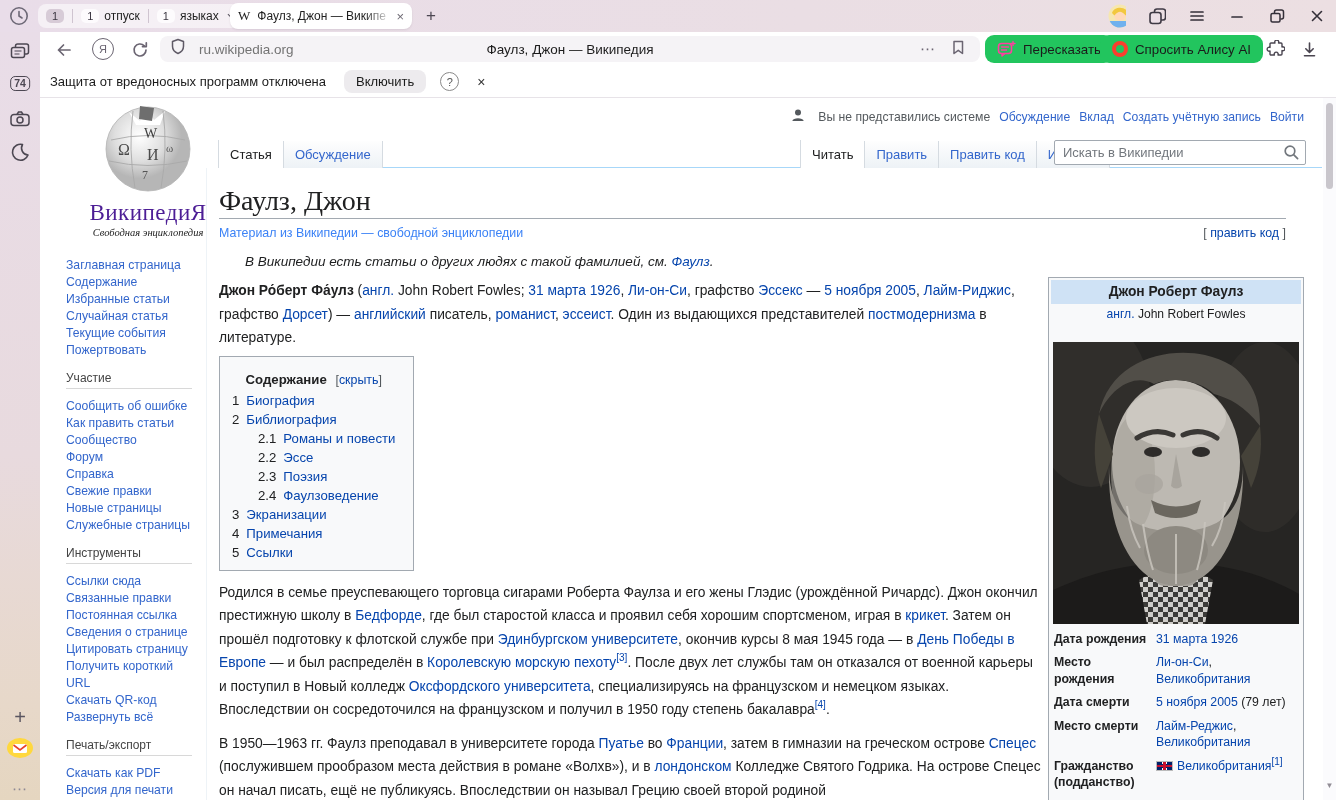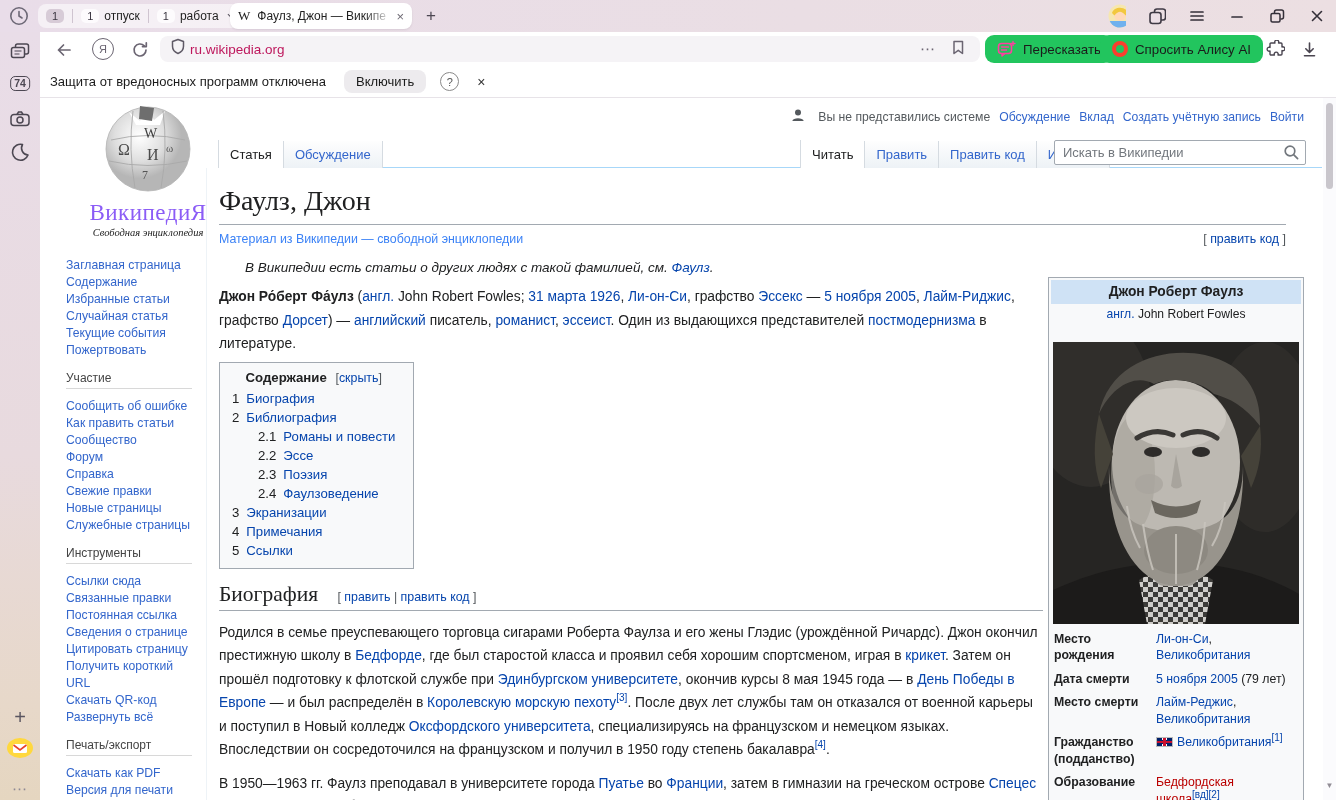--- a/index.html
+++ b/index.html
@@ -27,21 +27,21 @@
 #activetab .fav{font-family:"Liberation Serif",serif;font-size:13px;margin-right:7px;color:#222}
 #activetab .tabtitle{font-size:12px;color:#1f1f1f;white-space:nowrap;overflow:hidden;flex:1;-webkit-mask-image:linear-gradient(90deg,#000 80%,transparent)}
 #activetab .tabclose{font-size:13px;color:#6e6a74;margin-left:4px}
 #newtab{left:420px;top:5px;width:22px;height:22px;font-size:17px;color:#4c4752;font-weight:300}
 #winctl{position:absolute;right:10px;top:4px;height:24px;display:flex;align-items:center;gap:22px}
 #winctl>div{width:18px;display:flex;justify-content:center;align-items:center}
 
 #toolbar{position:absolute;left:40px;top:32px;width:1296px;height:34px;background:#fff;border-radius:10px 10px 0 0}
 .tbi{position:absolute;display:flex;align-items:center;justify-content:center}
 #urlfield{position:absolute;left:120px;top:4px;width:820px;height:26px;background:#f5f3f6;border-radius:8px;display:flex;align-items:center;padding:0 10px}
-#urltext{font-size:13.5px;color:#be185d;margin-left:4px}
+#urltext{font-size:13.5px;color:#737373;margin-left:13px}
 #pagetitle{position:absolute;left:0;right:0;text-align:center;font-size:13.5px;color:#1c1c1c;pointer-events:none}
 #urlmore{position:absolute;right:44px;font-size:15px;color:#6b6572;letter-spacing:1px}
 #urlbm{position:absolute;right:14px}
 .pill{position:absolute;top:3px;height:28px;background:#22c55e;border-radius:9px;display:flex;align-items:center;padding:0 12px;font-size:13.3px;color:#1b1b1b;gap:7px}
 #retell{left:945px}
 #alice{left:1060px}
 .alicedot{width:16px;height:16px;border-radius:50%;border:4.5px solid var(--alice-icon,#fa3e2e)}
 #puzzlebtn{left:1226px;top:8px}
 #dlbtn{left:1260px;top:8px}
 
@@ -56,21 +56,21 @@
 a,.wl{color:var(--link,#0645ad);text-decoration:none;cursor:pointer}
 .il{color:var(--interface-link,#36c)}
 .rl{color:var(--red-link,#ba0000)}
 .bd{font-weight:bold}.it{}.gy{color:#54595d}
 sup.sup{font-size:10px;line-height:0;color:var(--link,#0645ad)}
 
 #personal{position:absolute;top:10px;right:32px;display:flex;align-items:center;gap:9px;font-size:12.2px}
 #personal .notice{color:#54595d;margin-left:4px}
 
 #logo{position:absolute;left:28px;top:4px;width:160px;text-align:center}
-#wordmark{font-family:"Liberation Serif",serif;font-size:23px;color:#8b5cf6;letter-spacing:.5px;margin-top:2px}
+#wordmark{font-family:"Liberation Serif",serif;font-size:23px;color:#4c1d95;letter-spacing:.5px;margin-top:2px}
 #tagline{font-family:"Liberation Serif",serif;font-size:10.5px;color:#222;font-style:italic;margin-top:1px}
 
 #tabline{position:absolute;left:178px;top:69px;width:1104px;height:1px;background:var(--content-tab-line,#a7d7f9)}
 .wtabs{position:absolute;top:42px;display:flex;align-items:flex-end;z-index:2}
 #tabsleft{left:178px}
 #tabsright{left:760px}
 .wtab{height:27px;padding:0 11px;display:flex;align-items:center;font-size:13px;color:var(--interface-link,#36c);background:linear-gradient(#fefefe,#edf2f6);border-left:1px solid #d5dbe1;white-space:nowrap}
 .wtab:last-child{border-right:1px solid #d5dbe1}
 .wtab.sel{height:28px;background:#fff;color:#202122}
 #searchwrap{position:absolute;left:1014px;top:42px;width:252px;height:25px;z-index:2}
@@ -78,28 +78,28 @@
 #searchinput::placeholder{color:#72777d}
 #searchicon{position:absolute;right:6px;top:4px}
 
 #wsidebar{position:absolute;left:26px;top:150px;width:126px;font-size:12.2px}
 .sblist{list-style:none;margin:9px 0 0}
 .sblist li{line-height:17px}
 .sbl{color:var(--interface-link,#36c)}
 .sbhead{margin-top:12px;padding-bottom:3px;border-bottom:1px solid #d8d8d8;color:#444;font-size:12px}
 
 #content{position:absolute;left:178px;top:70px;width:1080px;background:#fff;border-left:1px solid #eef3f7;padding-left:12px;margin-left:-12px}
-h1.atitle{font-family:"Liberation Serif",serif;font-weight:400;font-size:28px;line-height:31px;margin-top:17px;padding-bottom:8px;border-bottom:1px solid #a2a9b1}
+h1.atitle{font-family:"Liberation Serif",serif;font-weight:400;font-size:28px;line-height:31px;margin-top:17px;padding-bottom:2px;border-bottom:1px solid #a2a9b1}
 .subrow{display:flex;justify-content:space-between;margin-top:7px;font-size:12.4px}
 .subrow .sub{color:#3b82f6}
 .editsec{font-size:12.4px;white-space:nowrap}
 .narrow{width:824px}
 .hatnote{margin:14px 0 0 26px;font-style:italic;font-size:13.5px}
 .para{margin-top:10px;font-size:13.8px;line-height:23.5px;text-align:left}
-#tocbox{display:inline-block;margin-top:6px;border:1px solid #a2a9b1;background:#f8f9fa;padding:7px 18px 8px 12px;font-size:13.2px}
+#tocbox{display:inline-block;margin-top:6px;border:1px solid #a2a9b1;background:#f8f9fa;padding:15px 18px 8px 12px;font-size:13.2px}
 .tochead{text-align:center;font-weight:bold}
 .tochead .toggle{font-weight:normal;font-size:12.4px;margin-left:5px}
 #toclist{margin-top:4px;line-height:19px}
 .tocitem.l2{margin-left:26px}
 .tocn{color:#202122;margin-right:7px}
 h2.sech{font-family:"Liberation Serif",serif;font-weight:400;font-size:21.5px;margin-top:13px;padding-bottom:3px;border-bottom:1px solid #a2a9b1}
 h2.sech .editsec{font-family:"Liberation Sans",sans-serif;margin-left:14px}
 
 #infobox{position:absolute;left:1008px;top:179px;width:256px;border:1px solid #a2a9b1;background:#f8f9fa;padding:2px 2px 6px;font-size:12.3px;z-index:3}
 .ibtitle{background:var(--infobox-header,#cfe2f5);font-weight:bold;font-size:13.8px;text-align:center;padding:4px 2px;line-height:16px}
@@ -137,21 +137,21 @@
           <span class="tgb act">1</span>
         </div>
         <span class="tgsep"></span>
         <div class="tg">
           <span class="tgb">1</span>
           <span class="tgl">отпуск</span>
         </div>
         <span class="tgsep"></span>
         <div class="tg">
           <span class="tgb">1</span>
-          <span class="tgl">работа</span>
+          <span class="tgl">языках</span>
         </div>
         <span class="chev"></span>
       </div>
     <div id="activetab">
       <span class="fav">W</span>
       <span class="tabtitle">Фаулз, Джон — Википе</span>
       <span class="tabclose">×</span>
     </div>
     <div class="icbtn" id="newtab">+</div>
     <div id="winctl">
@@ -251,20 +251,21 @@
           <path d="M16.3 2.8v3.8h-3.8" fill="none" stroke="#6b6572" stroke-width="1.7" stroke-linecap="round" stroke-linejoin="round"></path>
         </svg>
     </div>
     <div id="urlfield">
       <span>
         <svg width="16" height="18">
             <path d="M8 1.5l5.5 2v4.8c0 3.6-2.2 5.9-5.5 7.2-3.3-1.3-5.5-3.6-5.5-7.2V3.5z" fill="none" stroke="#5f5a66" stroke-width="1.5" stroke-linejoin="round"></path>
           </svg>
       </span>
       <span id="urltext">ru.wikipedia.org</span>
+      <span id="pagetitle">Фаулз, Джон — Википедия</span>
       <span id="urlmore">⋯</span>
       <span id="urlbm">
         <svg width="15" height="17">
             <path d="M3 2.5h8.5V14.5l-4.25-3.2L3 14.5z" fill="none" stroke="#6b6572" stroke-width="1.5" stroke-linejoin="round"></path>
           </svg>
       </span>
     </div>
     <div class="pill" id="retell">
       <svg width="19" height="18">
           <rect x="1.5" y="3.5" width="13" height="10" rx="3" fill="none" stroke="#ff3fa0" stroke-width="1.6"></rect>
@@ -421,24 +422,20 @@
               <div class="tocitem l1"><span class="tocn">2</span><a class="wl">Библиография</a></div>
               <div class="tocitem l2"><span class="tocn">2.1</span><a class="wl">Романы и повести</a></div>
               <div class="tocitem l2"><span class="tocn">2.2</span><a class="wl">Эссе</a></div>
               <div class="tocitem l2"><span class="tocn">2.3</span><a class="wl">Поэзия</a></div>
               <div class="tocitem l2"><span class="tocn">2.4</span><a class="wl">Фаулзоведение</a></div>
               <div class="tocitem l1"><span class="tocn">3</span><a class="wl">Экранизации</a></div>
               <div class="tocitem l1"><span class="tocn">4</span><a class="wl">Примечания</a></div>
               <div class="tocitem l1"><span class="tocn">5</span><a class="wl">Ссылки</a></div>
             </div>
         </div>
-        <h2 class="sech">
-          <span>Биография</span>
-          <span class="editsec"><span class="gy">[ </span><span class="wl">править</span><span class="gy"> | </span><span class="wl">править код</span><span class="gy"> ]</span></span>
-        </h2>
         <p class="para"><span class="">Родился в семье преуспевающего торговца сигарами Роберта Фаулза и его жены Глэдис (урождённой Ричардс). Джон окончил престижную школу в </span><span class="wl">Бедфорде</span><span class="">, где был старостой класса и проявил себя хорошим спортсменом, играя в </span><span class="wl">крикет</span><span class="">. Затем он прошёл подготовку к флотской службе при </span><span class="wl">Эдинбургском университете</span><span class="">, окончив курсы 8 мая 1945 года — в </span><span class="wl">День Победы в Европе</span><span class=""> — и был распределён в </span><span class="wl">Королевскую морскую пехоту</span><sup class="sup wl">[3]</sup><span class="">. После двух лет службы там он отказался от военной карьеры и поступил в Новый колледж </span><span class="wl">Оксфордского университета</span><span class="">, специализируясь на французском и немецком языках. Впоследствии он сосредоточился на французском и получил в 1950 году степень бакалавра</span><sup class="sup wl">[4]</sup><span class="">.</span></p>
         <p class="para"><span class="">В 1950—1963 гг. Фаулз преподавал в университете города </span><span class="wl">Пуатье</span><span class=""> во </span><span class="wl">Франции</span><span class="">, затем в гимназии на греческом острове </span><span class="wl">Спецес</span><span class=""> (послужившем прообразом места действия в романе «Волхв»), и в </span><span class="wl">лондонском</span><span class=""> Колледже Святого Годрика. На острове Спецес он начал писать, ещё не публикуясь. Впоследствии он называл Грецию своей второй родиной</span></p>
       </div>
     </div>
 
     <div id="infobox">
       <div class="ibtitle">Джон Роберт Фаулз</div>
       <div class="ibsub"><span class="wl">англ. </span><span class="it">John Robert Fowles</span></div>
       <svg class="ibphoto" width="246" height="282" viewBox="0 0 246 282">
         <defs>
@@ -472,20 +469,24 @@
             <path d="M152 180 q-2 28 -8 48"></path>
           <path d="M74 164 q3 24 13 42"></path>
             <path d="M172 160 q-2 26 -13 44"></path>
         </g>
         <path d="M46 72 C56 20 112 4 152 13 C192 22 208 50 207 84 C192 64 176 56 161 52 C150 40 121 33 101 42 C81 31 58 46 46 72 Z" fill="#514e48"></path>
         <path d="M46 72 C40 102 40 124 48 146 L60 112 Z" fill="#454239"></path>
         <path d="M207 84 C210 110 206 128 198 146 L188 114 Z" fill="#454239"></path>
       </svg>
       <div id="ibrows">
           <div class="ibrow">
+            <div class="iblab">Дата рождения</div>
+            <div class="ibval"><span class="wl">31 марта 1926</span></div>
+          </div>
+          <div class="ibrow">
             <div class="iblab">Место рождения</div>
             <div class="ibval"><span class="wl">Ли-он-Си</span><span class="">,</span><br><span class="wl">Великобритания</span></div>
           </div>
           <div class="ibrow">
             <div class="iblab">Дата смерти</div>
             <div class="ibval"><span class="wl">5 ноября 2005</span><span class=""> (79 лет)</span></div>
           </div>
           <div class="ibrow">
             <div class="iblab">Место смерти</div>
             <div class="ibval"><span class="wl">Лайм-Реджис</span><span class="">,</span><br><span class="wl">Великобритания</span></div>

